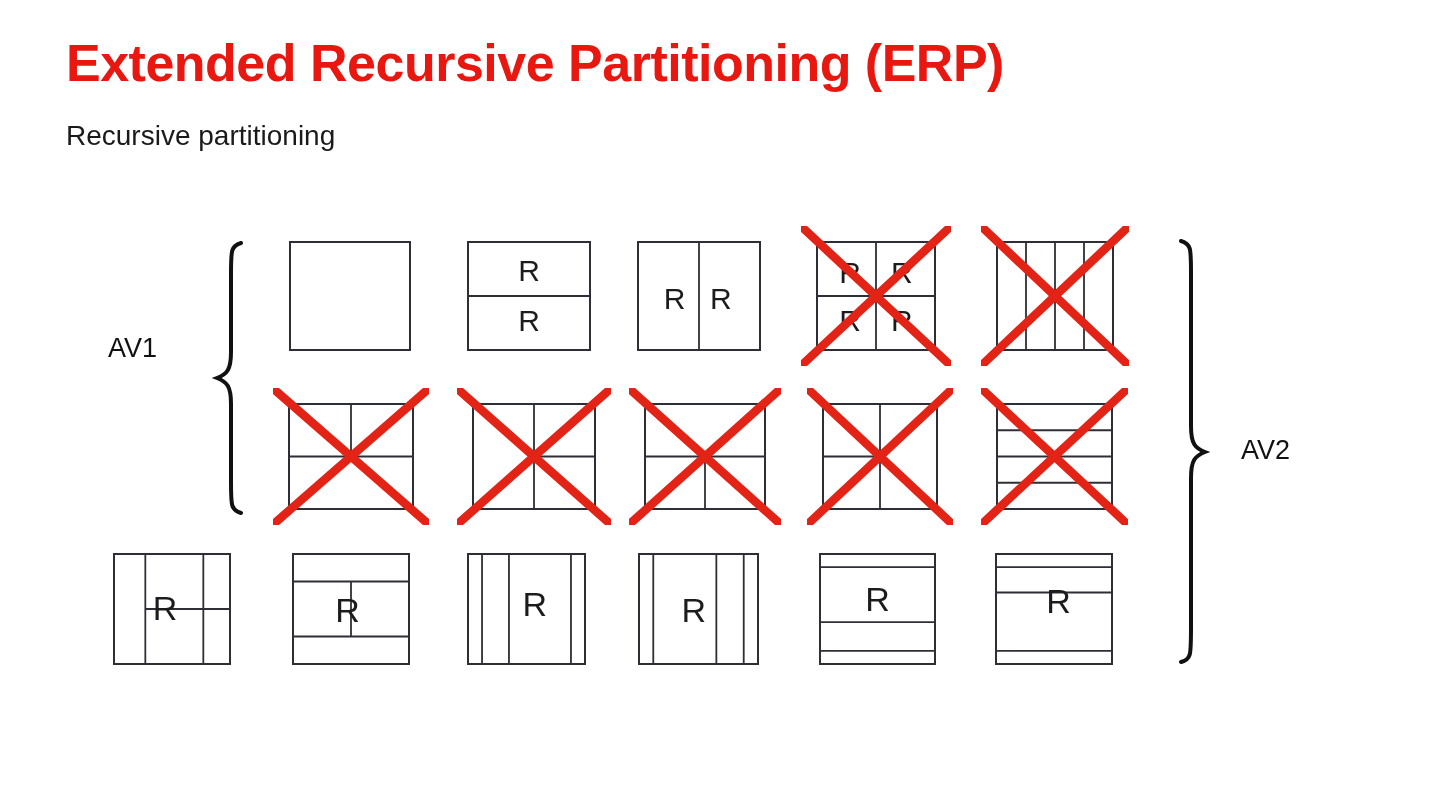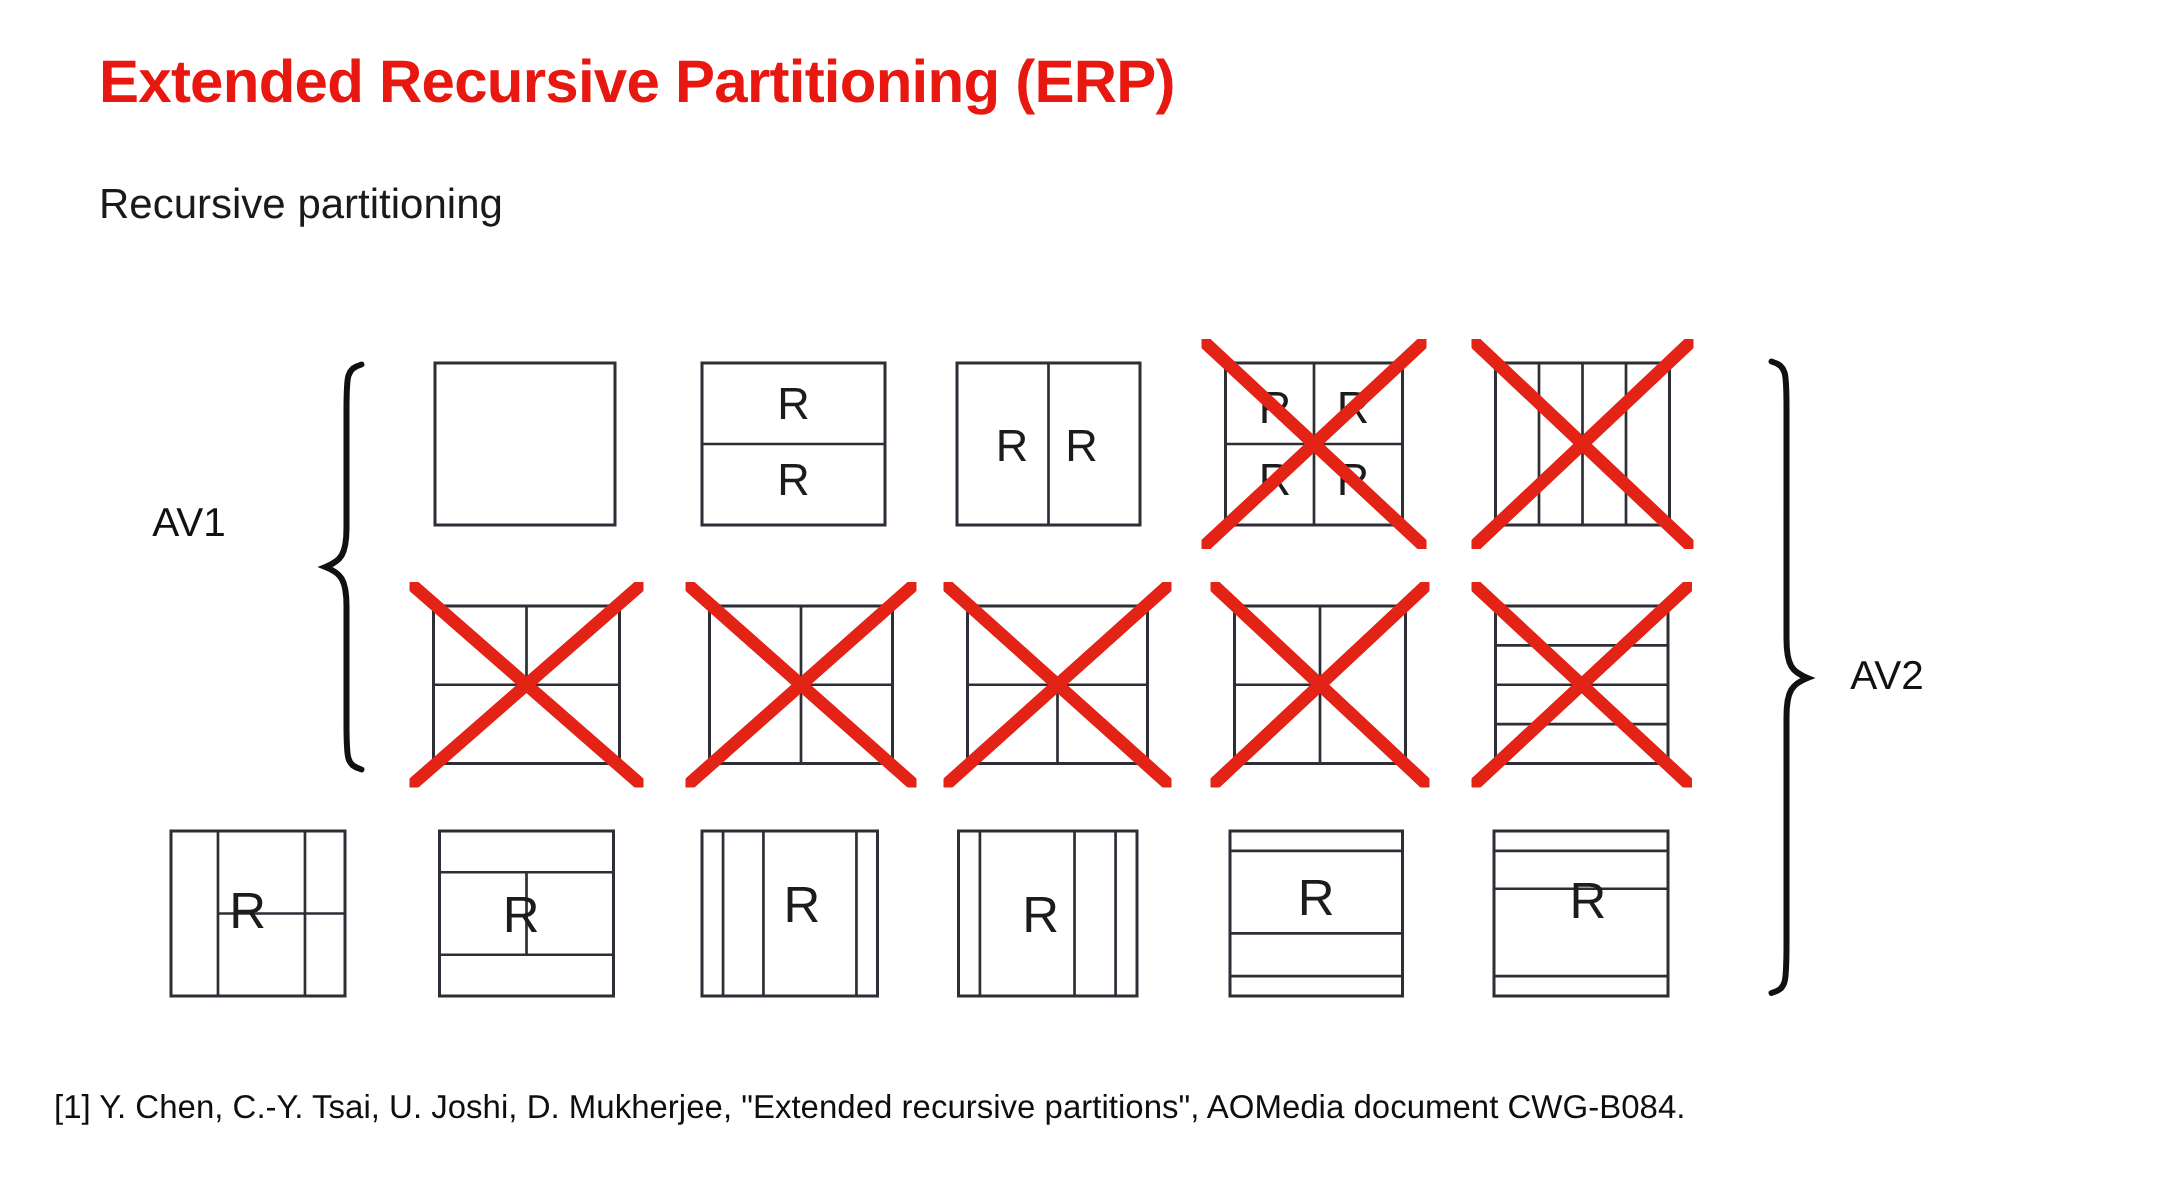--- a/index.html
+++ b/index.html
@@ -2,29 +2,29 @@
 <html><head>
 <meta charset="utf-8">
 <style>
   html,body{margin:0;padding:0;background:#ffffff;}
   .canvas{
     position:relative;width:1440px;height:800px;background:#ffffff;
     overflow:hidden;font-family:"Liberation Sans",sans-serif;
   }
   .title{
     position:absolute;left:66px;top:33px;
-    font-size:40px;font-weight:bold;letter-spacing:-0.5px;
+    font-size:52px;font-weight:bold;letter-spacing:-0.5px;
     white-space:nowrap;
   }
   .subtitle{
     position:absolute;left:66px;top:116px;
     font-size:28px;line-height:40px;color:#1a1a1a;white-space:nowrap;
   }
   .group-label{
-    position:absolute;font-size:27px;color:#111111;text-align:center;white-space:nowrap;
+    position:absolute;font-size:27px;color:#111111;text-align:right;white-space:nowrap;
   }
   #av1-label{left:95px;top:333px;width:62px;}
   #av2-label{left:1226px;top:435px;width:64px;}
   .brace{position:absolute;}
   #left-brace{left:210px;top:240px;}
   #right-brace{left:1176px;top:238px;}
   .refs{
     position:absolute;left:36px;top:722px;
     font-size:22px;line-height:32px;color:#0e0e0e;white-space:nowrap;
   }
@@ -162,16 +162,15 @@
 
   <svg class="brace" id="right-brace" width="36" height="427" viewBox="0 0 36 427">
     <path d="M 5 3 C 15 6, 15 10, 15 34 L 15 188 C 15 206, 19 210, 29 214
              C 19 218, 15 222, 15 240 L 15 390 C 15 418, 15 421, 5 424" fill="none" stroke="#111111" stroke-width="4" stroke-linecap="round"></path>
   </svg>
 
   <div class="group-label" id="av1-label">AV1</div>
   <div class="group-label" id="av2-label">AV2</div>
 
   <div class="refs">
-    <div>[1] Y. Chen, C.-Y. Tsai, U. Joshi, D. Mukherjee, "Extended recursive partitions", AOMedia document CWG-B084.</div>
   </div>
 
 </div>
 
 </body></html>

